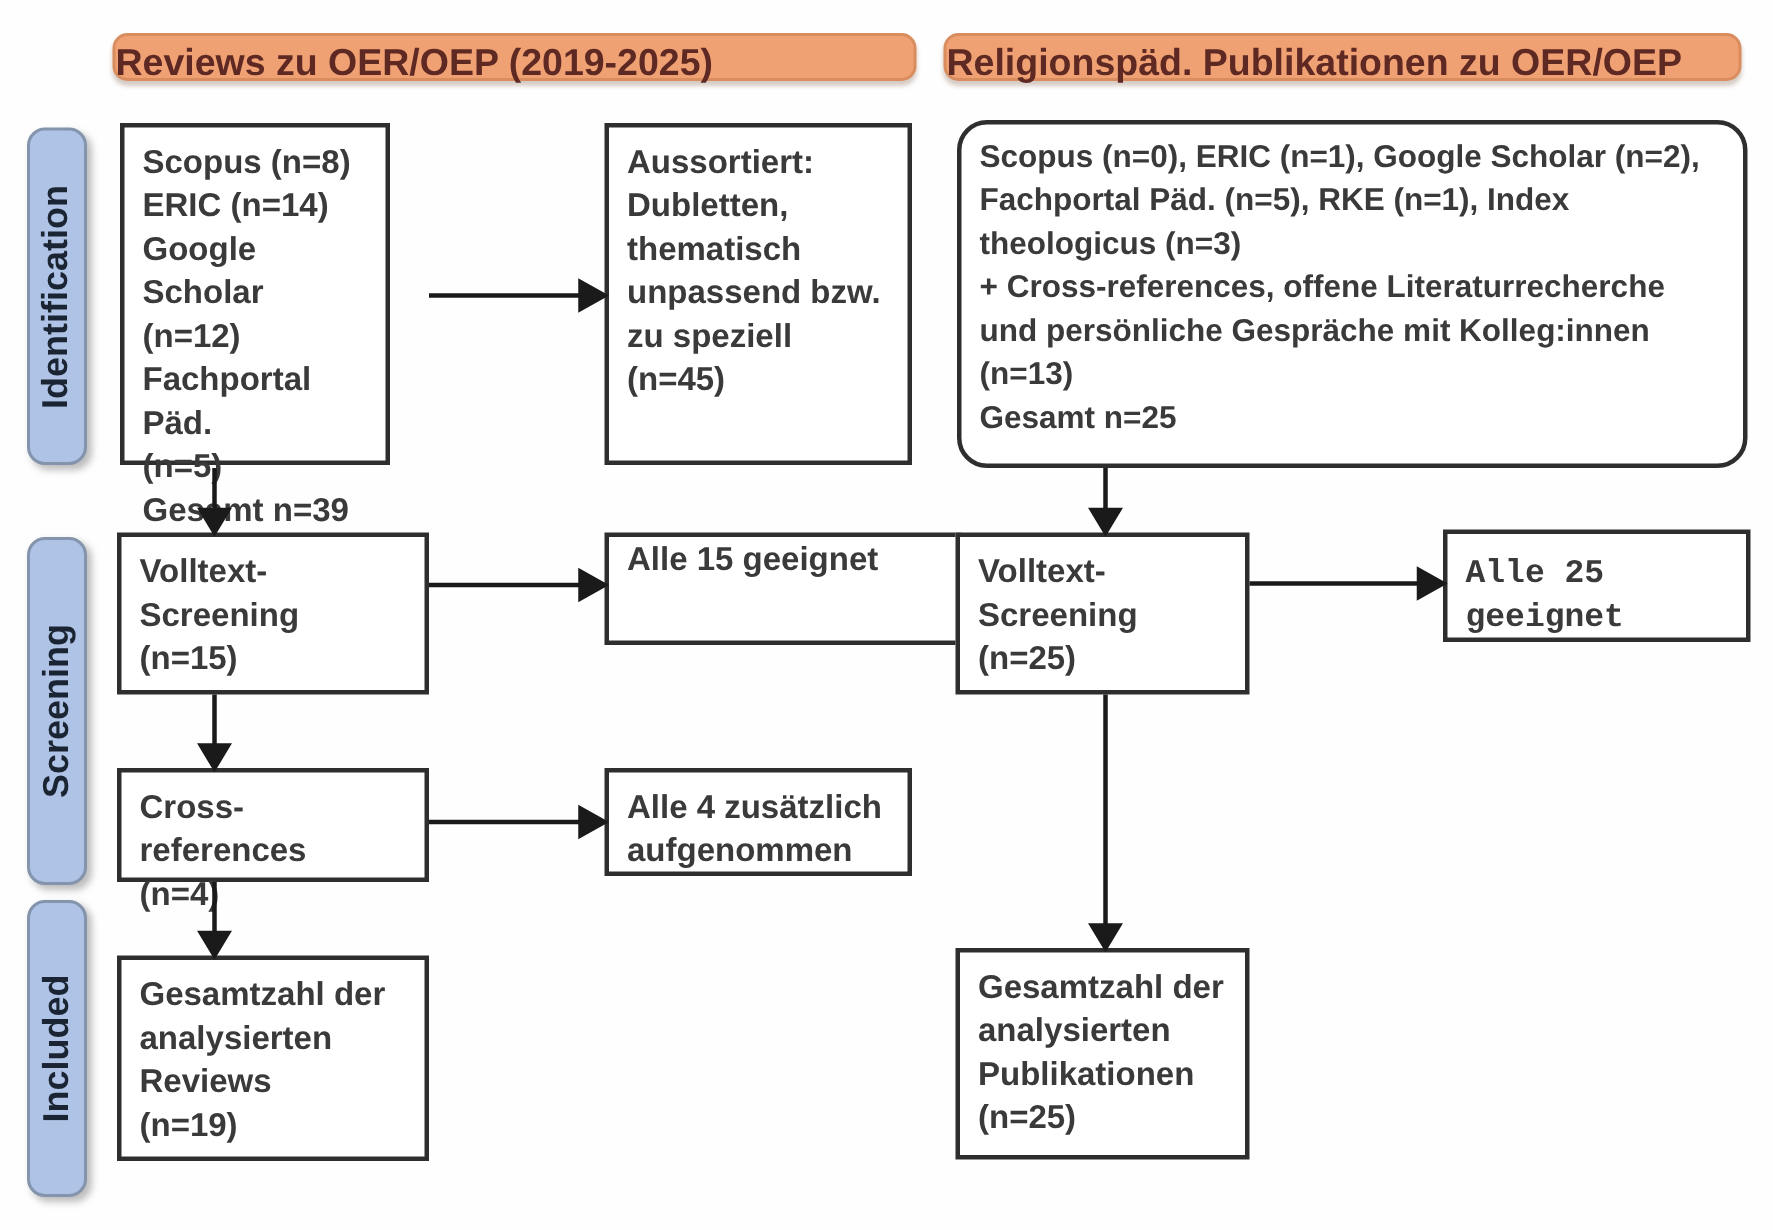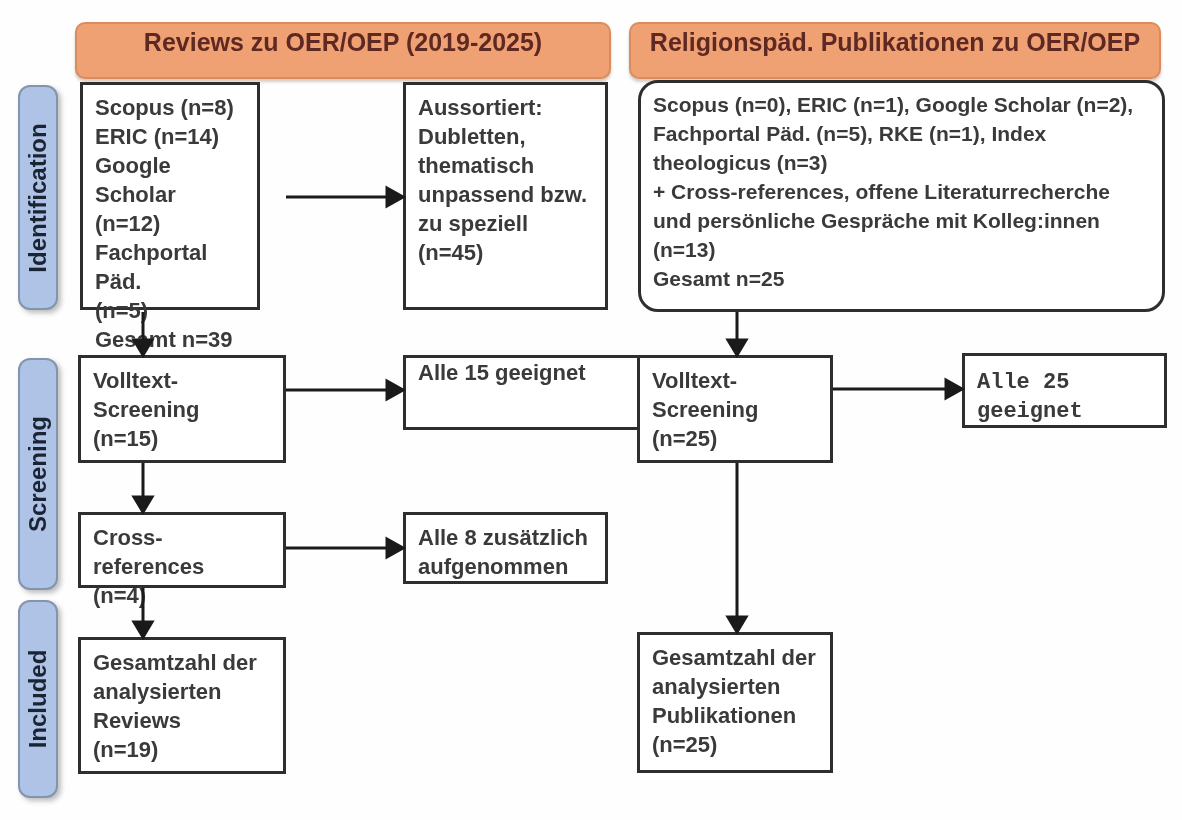--- a/index.html
+++ b/index.html
@@ -6,24 +6,24 @@
     --header-fill:#f0a173; --header-border:#d98d5f; --header-text:#5e2823;
     --pill-fill:#aec3e5; --pill-border:#8494ad; --pill-text:#1b2433;
     --box-border:#2e2e2e; --box-text:#3a3a3a; --arrow:#1a1a1a; --bg:#fefefe;
   }
   html,body{margin:0;padding:0;background:#fff;}
   .canvas{
     position:relative; width:1182px; height:820px; background:var(--bg);
     font-family:"Liberation Sans", sans-serif; overflow:hidden;
   }
   .hdr{
-    position:absolute; box-sizing:border-box; height:57px;
+    position:absolute; box-sizing:border-box; height:32px;
     background:var(--header-fill); border:2px solid var(--header-border);
     border-radius:10px; color:var(--header-text);
-    font-size:25px; font-weight:bold; text-align:center; line-height:36px;
+    font-size:25px; font-weight:bold; text-align:left; line-height:36px;
     box-shadow:0 3px 3px rgba(140,110,90,.35);
     white-space:nowrap;
   }
   .hdr-left{ left:75px; top:22px; width:536px; }
   .hdr-right{ left:629px; top:22px; width:532px; }
 
   .pill{
     position:absolute; left:18px; width:40px; box-sizing:border-box;
     background:var(--pill-fill); border:2px solid var(--pill-border);
     border-radius:12px; box-shadow:3px 3px 5px rgba(110,110,110,.45);
@@ -87,21 +87,21 @@
 thematisch
 unpassend bzw.
 zu speziell
 (n=45)</div>
   <div class="box box-c">Volltext-
 Screening
 (n=15)</div>
   <div class="box box-d">Alle 15 geeignet</div>
   <div class="box box-e">Cross-references
 (n=4)</div>
-  <div class="box box-f">Alle 8 zusätzlich
+  <div class="box box-f">Alle 4 zusätzlich
 aufgenommen</div>
   <div class="box box-g">Gesamtzahl der
 analysierten
 Reviews
 (n=19)</div>
 
   <div class="box box-h">Scopus (n=0), ERIC (n=1), Google Scholar (n=2),
 Fachportal Päd. (n=5), RKE (n=1), Index
 theologicus (n=3)
 + Cross-references, offene Literaturrecherche

